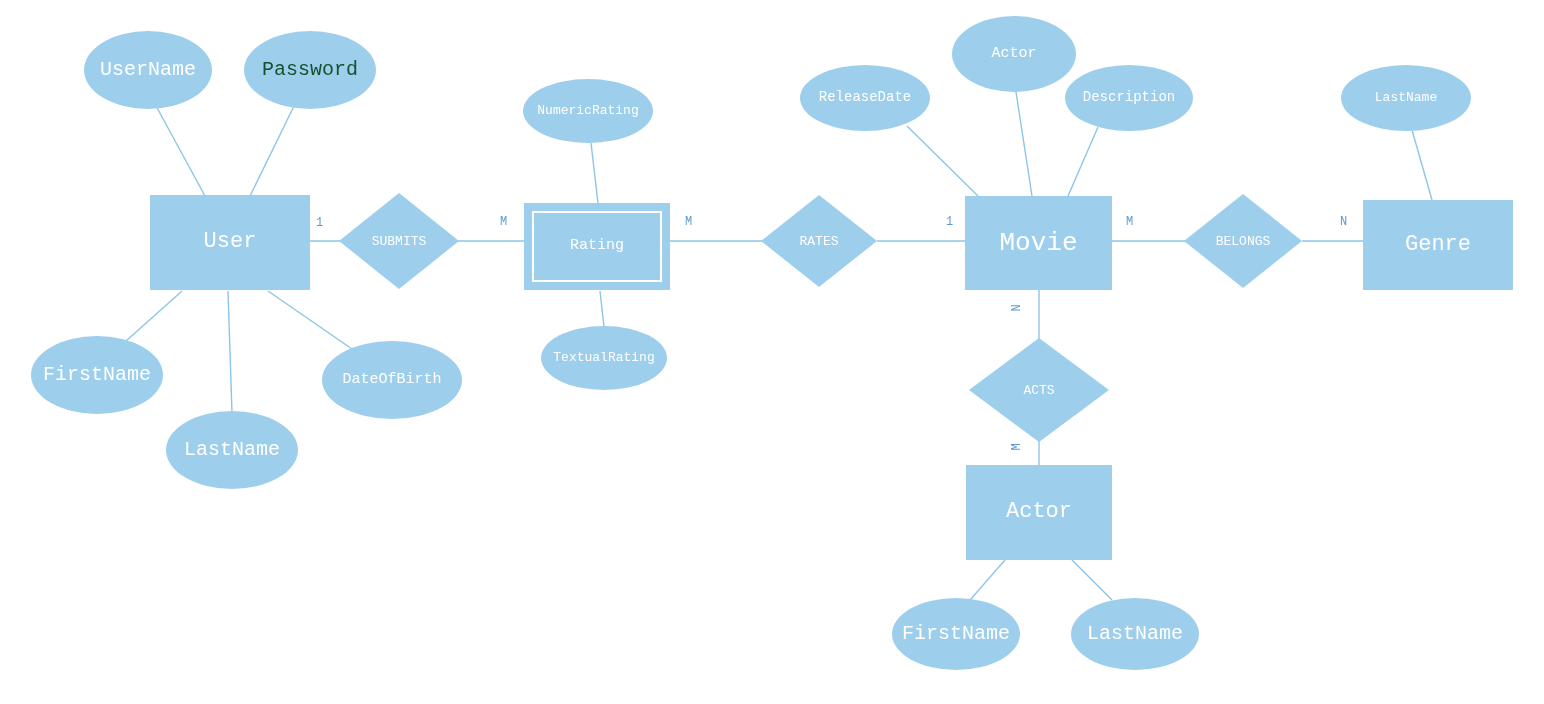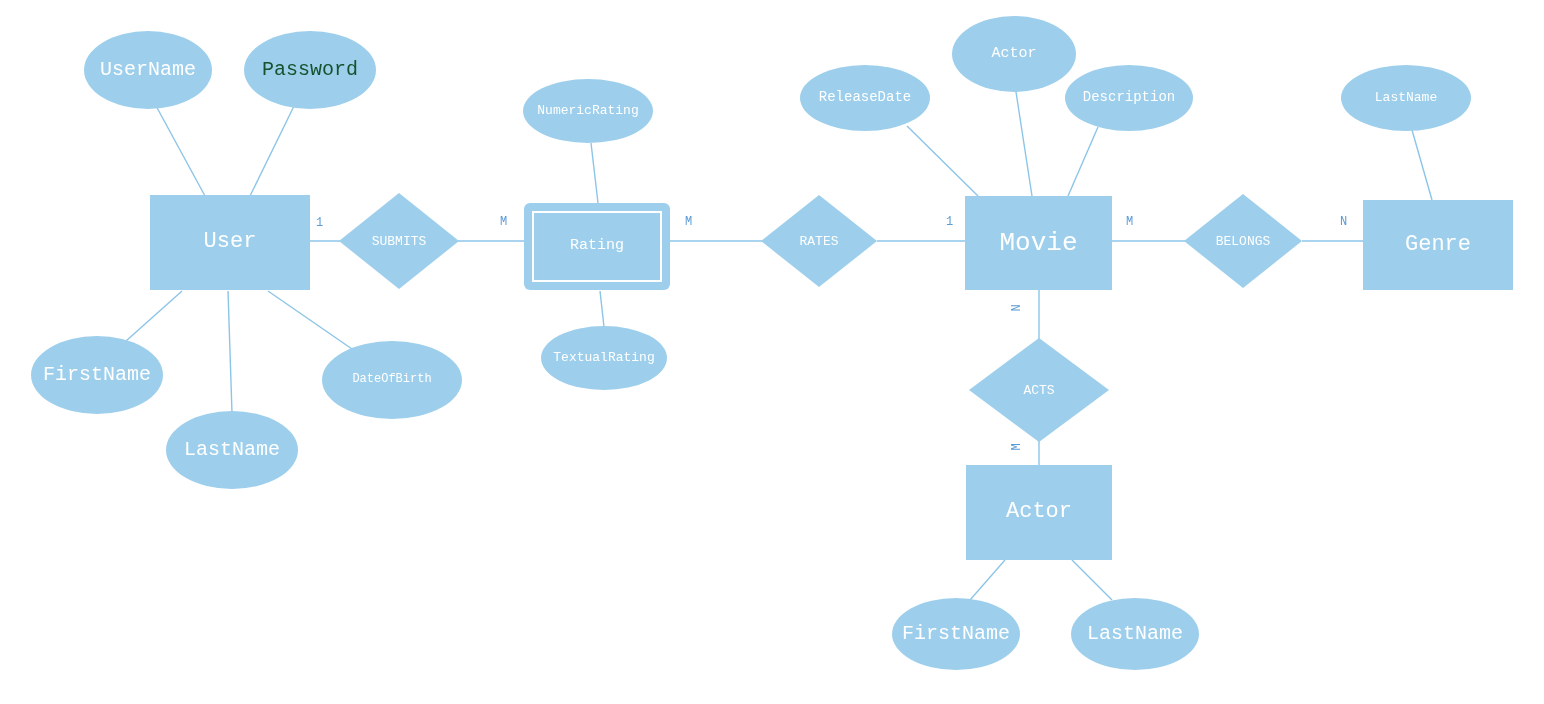--- a/index.html
+++ b/index.html
@@ -3,21 +3,21 @@
 <meta charset="utf-8">
 <style>
   html,body{margin:0;padding:0;background:#ffffff;}
   body{width:1544px;height:704px;overflow:hidden;font-family:"Liberation Sans",sans-serif;}
   #stage{position:relative;width:1544px;height:704px;background:#fff;font-family:Liberation Mono, monospace;}
   svg#links{position:absolute;left:0;top:0;width:1544px;height:704px;}
 
   .node{position:absolute;box-sizing:border-box;display:flex;align-items:center;justify-content:center;
         color:#ffffff;text-align:center;line-height:1.1;user-select:none;}
   .entity{background:#9dcfec;}
-  .entity.weak{padding:8px;border-radius:6px;}
+  .entity.weak{padding:8px;}
   .entity.weak .inner{width:100%;height:100%;border:2px solid #ffffff;display:flex;align-items:center;justify-content:center;box-sizing:border-box;}
   .ellipse{background:#9dcfec;border-radius:50%;}
   .diamond-wrap{position:absolute;display:flex;align-items:center;justify-content:center;}
   .diamond-label{position:relative;color:#ffffff;white-space:nowrap;}
   .card{position:absolute;color:#5b9bd5;font-size:12px;user-select:none;}
   .card.rot{transform:rotate(-90deg);transform-origin:center center;}
 </style>
 </head>
 <body>
 
@@ -51,21 +51,21 @@
       </div>
       <div class="node ellipse" style="left: 244px; top: 31px; width: 132px; height: 78px; font-size: 20px; background: rgb(157, 207, 236); color: #14532d;">
         <span>Password</span>
       </div>
       <div class="node ellipse" style="left: 31px; top: 336px; width: 132px; height: 78px; font-size: 20px; background: rgb(157, 207, 236); color: rgb(255, 255, 255);">
         <span>FirstName</span>
       </div>
       <div class="node ellipse" style="left: 166px; top: 411px; width: 132px; height: 78px; font-size: 20px; background: rgb(157, 207, 236); color: rgb(255, 255, 255);">
         <span>LastName</span>
       </div>
-      <div class="node ellipse" style="left: 322px; top: 341px; width: 140px; height: 78px; font-size: 12px; background: rgb(157, 207, 236); color: rgb(255, 255, 255);">
+      <div class="node ellipse" style="left: 322px; top: 341px; width: 140px; height: 78px; font-size: 15px; background: rgb(157, 207, 236); color: rgb(255, 255, 255);">
         <span>DateOfBirth</span>
       </div>
       <div class="node ellipse" style="left: 523px; top: 79px; width: 130px; height: 64px; font-size: 13px; background: rgb(157, 207, 236); color: rgb(255, 255, 255);">
         <span>NumericRating</span>
       </div>
       <div class="node ellipse" style="left: 541px; top: 326px; width: 126px; height: 64px; font-size: 13px; background: rgb(157, 207, 236); color: rgb(255, 255, 255);">
         <span>TextualRating</span>
       </div>
       <div class="node ellipse" style="left: 800px; top: 65px; width: 130px; height: 66px; font-size: 14px; background: rgb(157, 207, 236); color: rgb(255, 255, 255); text-align: right;">
         <span>ReleaseDate</span>

